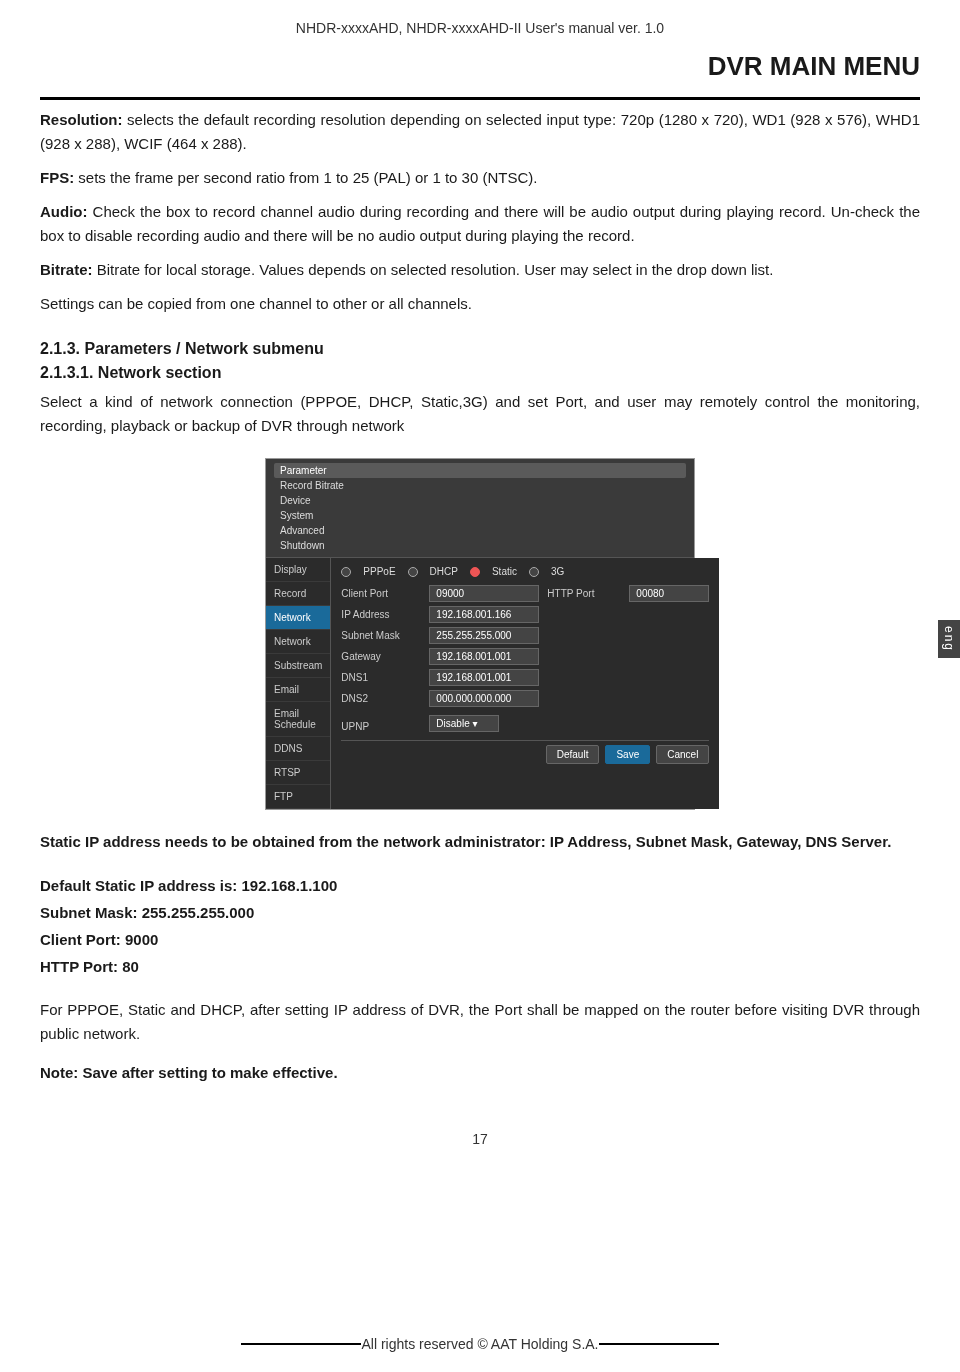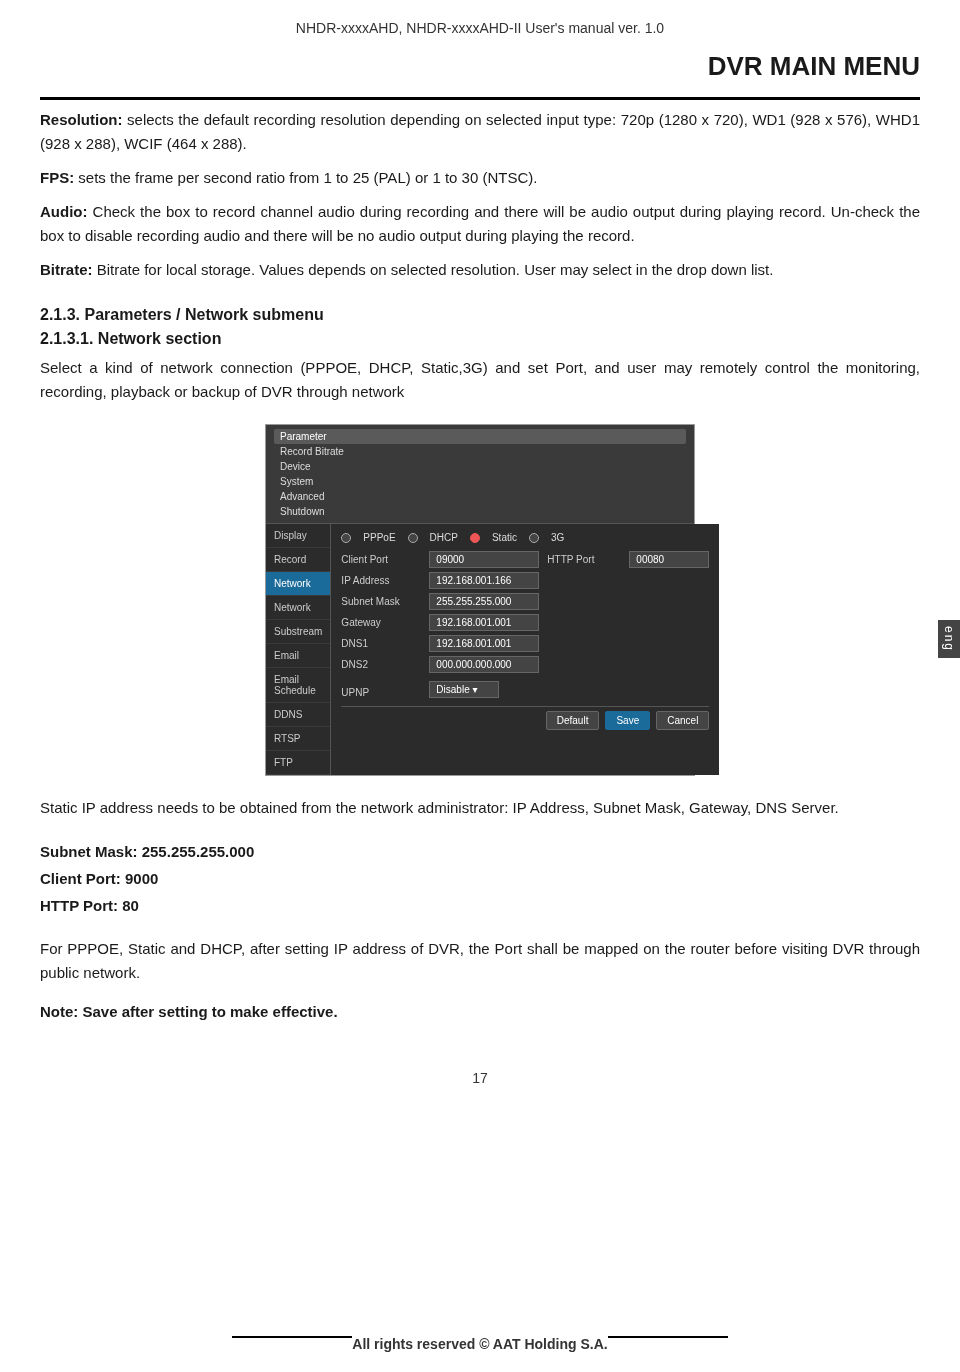--- a/index.html
+++ b/index.html
@@ -235,20 +235,21 @@
     }
 
     .ns-btn.save {
       background: #1a6a9a;
       border-color: #1a6a9a;
     }
 
     .static-info {
       margin-top: 18px;
       margin-bottom: 18px;
+      font-weight: bold;
     }
 
     .default-info {
       margin-top: 18px;
       margin-bottom: 6px;
     }
 
     .default-info p {
       font-size: 15px;
       line-height: 1.8;
@@ -260,23 +261,23 @@
       font-weight: bold;
       margin-top: 18px;
     }
 
     .footer {
       position: absolute;
       bottom: 20px;
       left: 0;
       right: 0;
       display: flex;
+      align-items: center;
       justify-content: center;
       padding: 0 40px;
-      font-weight: bold;
     }
 
     .footer-line {
       flex: 1;
       height: 2px;
       background: #000;
       max-width: 120px;
     }
 
     .footer-text {
@@ -328,20 +329,21 @@
   </p>
 
   <p class="body-text">
     <strong>Audio:</strong> Check the box to record channel audio during recording and there will be audio output during playing record. Un-check the box to disable recording audio and there will be no audio output during playing the record.
   </p>
 
   <p class="body-text">
     <strong>Bitrate:</strong> Bitrate for local storage. Values depends on selected resolution. User may select in the drop down list.
   </p>
 
+  <p class="body-text">Settings can be copied from one channel to other or all channels.</p>
 
   <div class="section-title">2.1.3. Parameters / Network submenu</div>
 
   <div class="subsection-title">2.1.3.1. Network section</div>
 
   <p class="body-text">Select a kind of network connection (PPPOE, DHCP, Static,3G) and set Port, and user may remotely control the monitoring, recording, playback or backup of DVR through network</p>
 
   <div class="network-image-container">
     <div class="network-screenshot">
 
@@ -439,20 +441,21 @@
         </div>
       </div>
     </div>
   </div>
 
   <div class="static-info">
     <p class="body-text">Static IP address needs to be obtained from the network administrator: IP Address, Subnet Mask, Gateway, DNS Server.</p>
   </div>
 
   <div class="default-info">
+    <p>Default Static IP address is: 192.168.1.100</p>
     <p>Subnet Mask: 255.255.255.000</p>
     <p>Client Port: 9000</p>
     <p>HTTP Port: 80</p>
   </div>
 
   <p class="body-text" style="margin-top:18px;">For PPPOE, Static and DHCP, after setting IP address of DVR, the Port shall be mapped on the router before visiting DVR through public network.</p>
 
   <p class="note-text">Note: Save after setting to make effective.</p>
 
   <div class="eng-badge">eng</div>

